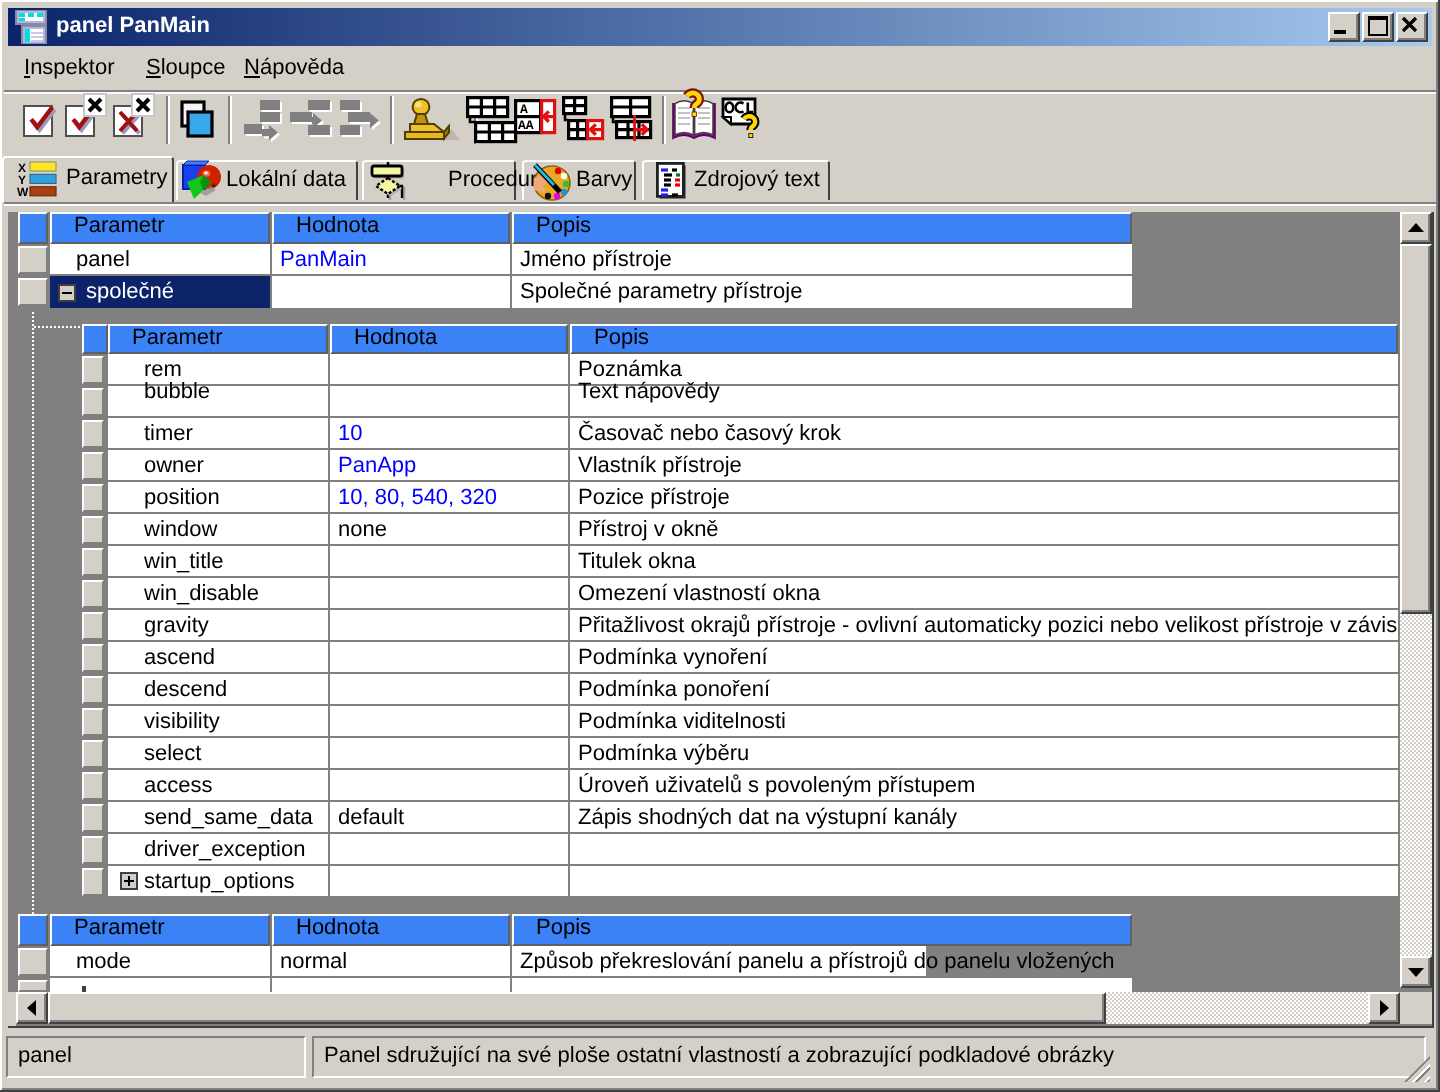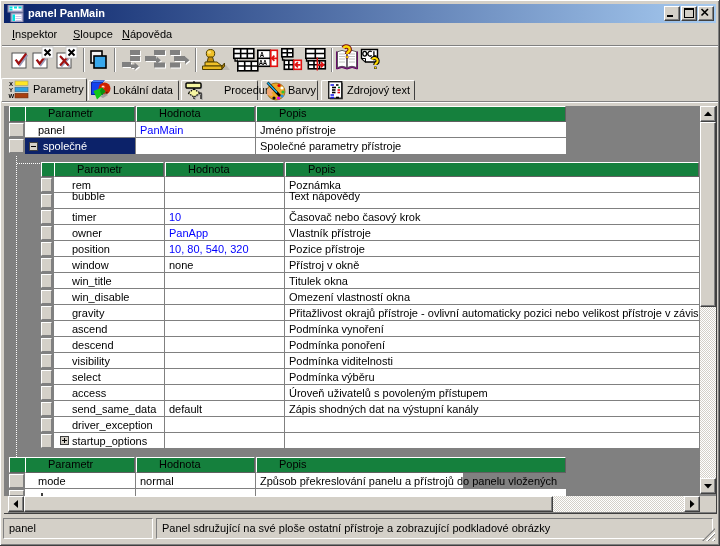--- a/index.html
+++ b/index.html
@@ -1,19 +1,19 @@
 <!DOCTYPE html>
 <html><head><meta charset="utf-8"><style>
 html,body{margin:0;padding:0}
 body{width:720px;height:546px;overflow:hidden;background:#d4d0c8;
  font-family:"Liberation Sans",sans-serif;font-size:11px;color:#000;position:relative}
 .a{position:absolute}
 .rz{border-style:solid;border-width:1px;border-color:#fff #404040 #404040 #fff}
 .sk{border-style:solid;border-width:1px;border-color:#808080 #fff #fff #808080}
-.hc{background:#15803d;border-style:solid;border-width:1px;border-color:#fff #606060 #606060 #fff;box-sizing:border-box;padding-left:22px;line-height:13px}
+.hc{background:#3b82f6;border-style:solid;border-width:1px;border-color:#fff #606060 #606060 #fff;box-sizing:border-box;padding-left:11px;line-height:13px}
 .gut{background:#d4d0c8;border-style:solid;border-width:1px;border-color:#fff #808080 #808080 #fff;box-sizing:border-box}
 .gg{height:14px;margin-top:1px}
 .vl{background:#808080;width:1px}
 .tab{background:#d4d0c8;border-style:solid;border-width:1px 1px 0 1px;border-color:#fff #404040 #000 #fff;border-radius:2px 2px 0 0;box-sizing:border-box}
 .nr{height:16px;line-height:16px;white-space:nowrap}
 .nr b{position:absolute;font-weight:normal}
 .pp{left:18px}.hh{left:115px}.ss{left:235px}
 .blue{color:#0000ff}
 .sbbtn{background:#d4d0c8;border-style:solid;border-width:1px;border-color:#fff #404040 #404040 #fff;box-shadow:inset -1px -1px 0 #808080;box-sizing:border-box}
 .dither{background:conic-gradient(#fff 0 25%,#d4d0c8 0 50%,#fff 0 75%,#d4d0c8 0);background-size:2px 2px}
@@ -448,14 +448,14 @@
   </div>
 <div class="a sbbtn" style="left:24px;top:496px;width:529px;height:16px"></div>
 <div class="a sbbtn" style="left:684px;top:496px;width:16px;height:16px">
  <svg width="14" height="14" viewBox="0 0 14 14" style="left:0;top:0">
       <path d="M9.5 7 L5 3 v8z" fill="#000"></path>
     </svg>
   </div>
 <div class="a" style="left:700px;top:496px;width:16px;height:16px;background:#d4d0c8"></div>
 
 <div class="a sk" style="left:3px;top:518px;width:150px;height:21px;box-sizing:border-box;line-height:19px;padding-left:5px">panel</div>
-<div class="a sk" style="left:156px;top:518px;width:557px;height:21px;box-sizing:border-box;line-height:19px;padding-left:5px">Panel sdružující na své ploše ostatní přístroje a zobrazující podkladové obrázky</div>
+<div class="a sk" style="left:156px;top:518px;width:557px;height:21px;box-sizing:border-box;line-height:19px;padding-left:5px">Panel sdružující na své ploše ostatní vlastností a zobrazující podkladové obrázky</div>
 <div class="a" style="left:702px;top:528px;width:13px;height:13px;clip-path:polygon(100% 0,100% 100%,0 100%);background:repeating-linear-gradient(135deg,#fff 0 1px,#808080 1px 2px,#d4d0c8 2px 4px)"></div>
 
 </body></html>

